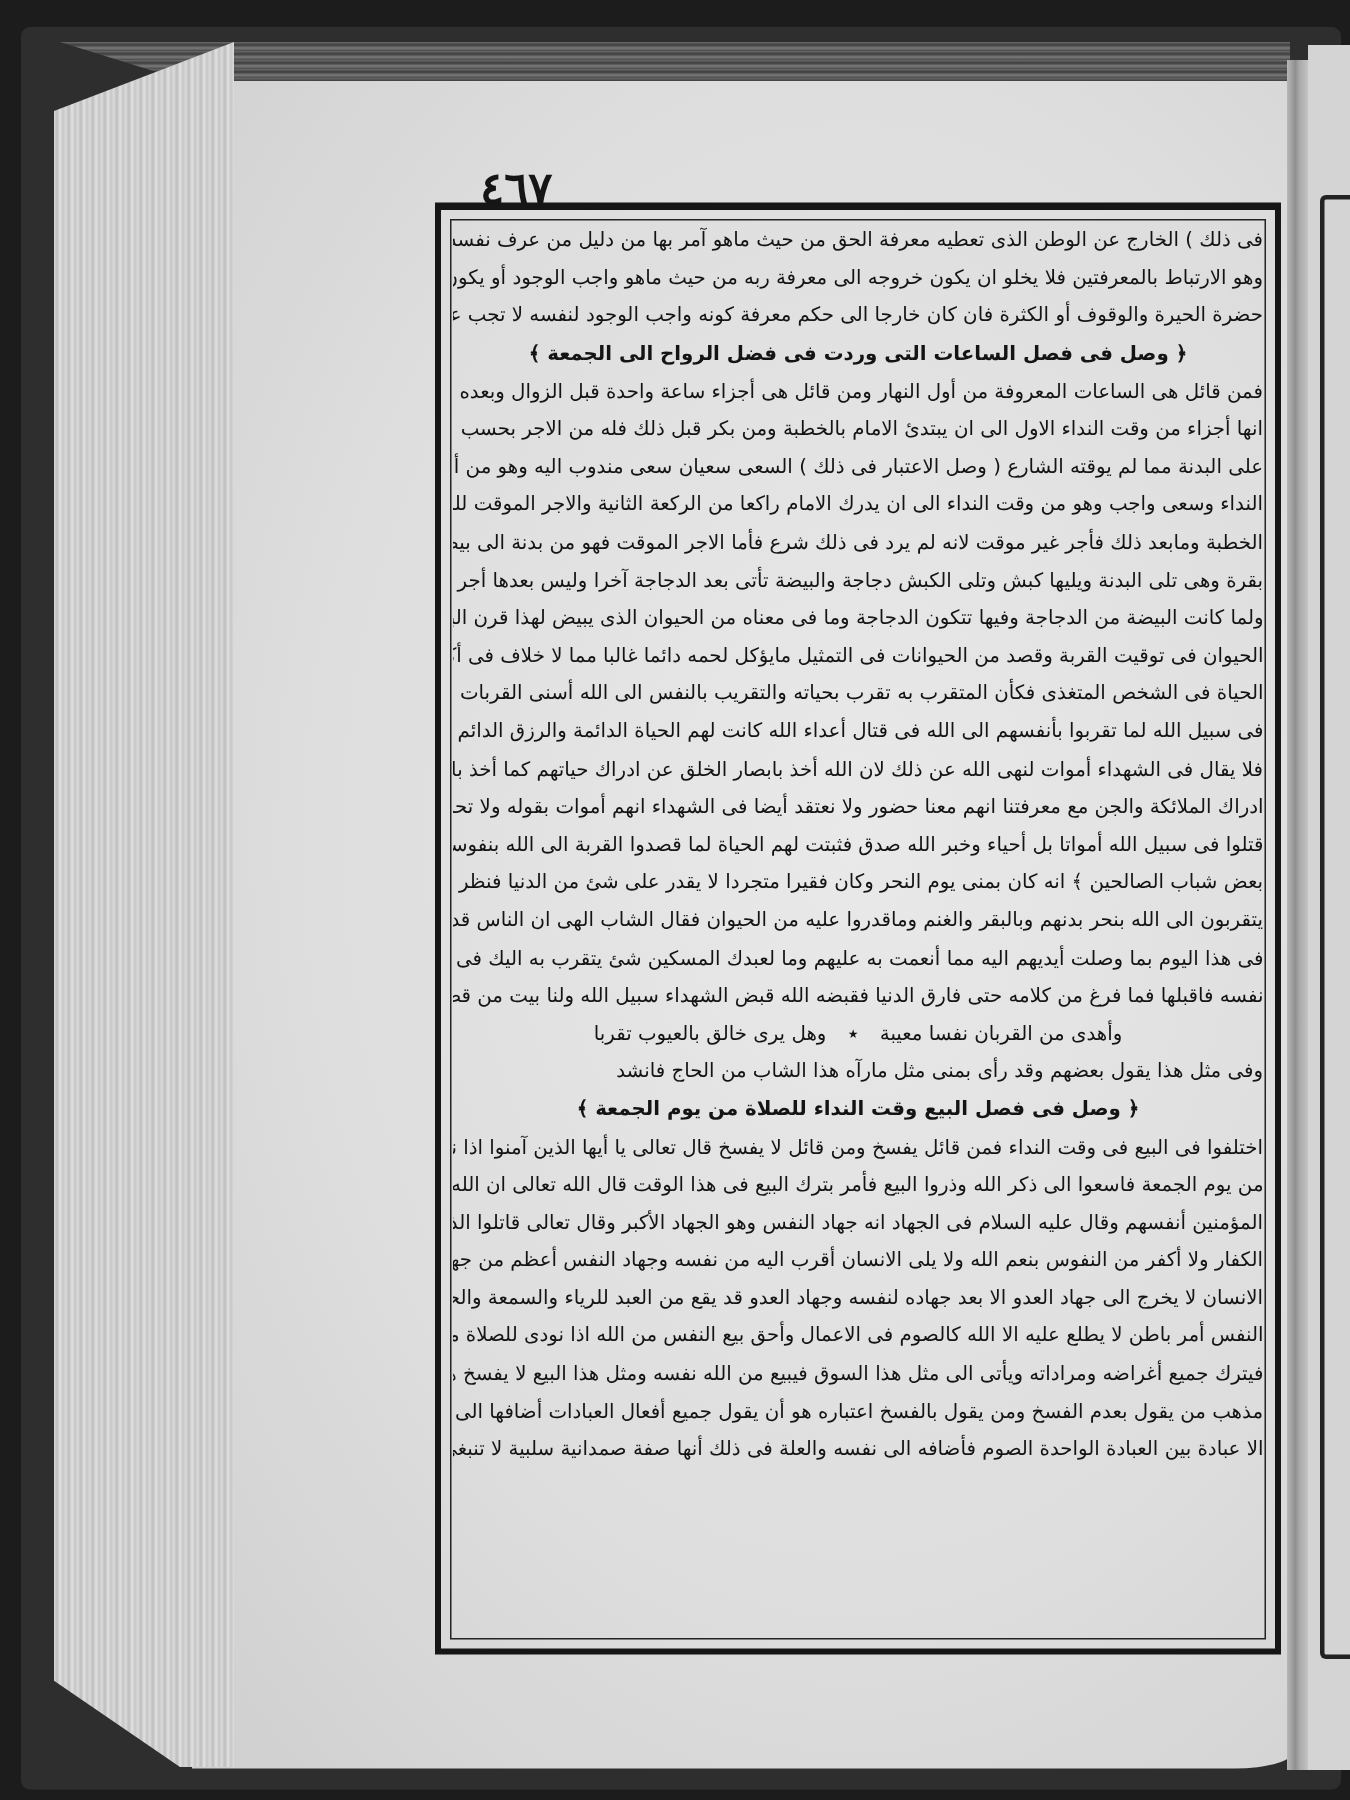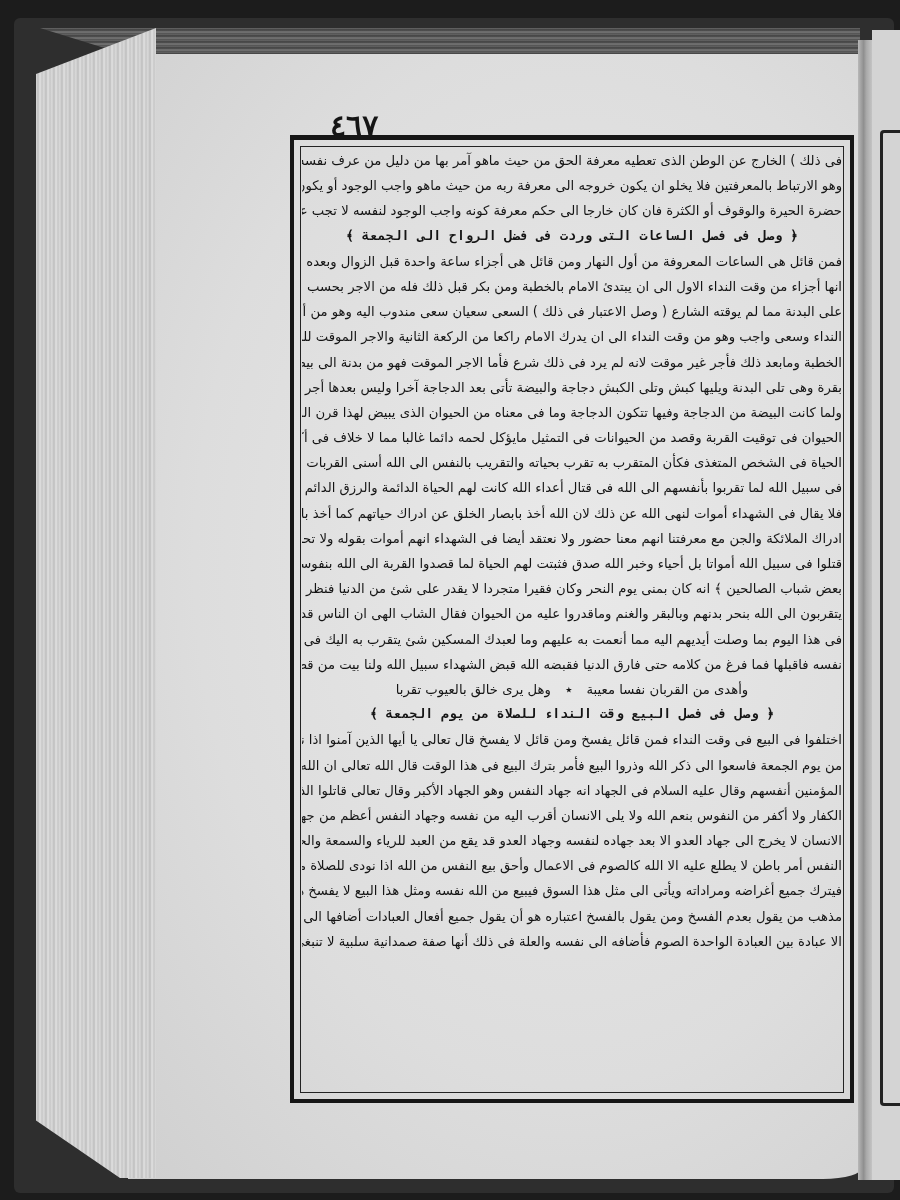--- a/index.html
+++ b/index.html
@@ -41,21 +41,21 @@
     position: absolute; left: 880px; top: 130px; width: 22px; height: 970px;
     border: 3px solid #222; border-right: none;
     border-radius: 4px 0 0 4px;
   }
   .right-snippets {
     position: absolute; left: 884px; top: 148px; width: 21px;
     direction: rtl; font-family: "DejaVu Sans", sans-serif;
     font-size: 12px; line-height: 22px; color: #e5e5e5; overflow: hidden; height: 940px; padding-left: 32px;
   }
   .page-number {
-    position: absolute; left: 330px; top: 108px;
+    position: absolute; left: 320px; top: 108px;
     font-family: "DejaVu Serif", serif; font-size: 30px; font-weight: bold; color: #151515;
     letter-spacing: 1px;
   }
   .frame-outer {
     position: absolute; left: 290px; top: 135px; width: 564px; height: 968px;
     border: 4px solid #161616;
     border-top-width: 5px;
     box-sizing: border-box;
   }
   .frame-inner {
@@ -72,21 +72,20 @@
     overflow: hidden;
   }
   .line {
     display: block; white-space: nowrap; text-align: justify; text-align-last: justify;
     overflow: hidden; height: 25.2px;
   }
   .line.last { text-align-last: right; }
   .heading {
     display: block; text-align: center; text-align-last: center; white-space: nowrap; height: 25.2px;
     font-weight: bold;
-    font-family: Liberation Mono, monospace;
   }
   .verse {
     display: block; text-align: center; text-align-last: center; white-space: nowrap; height: 25.2px;
   }
   .ornament { font-weight: bold; }
   .verse-star { margin: 0 10px; }
 </style>
 </head>
 <body>
 
@@ -167,20 +166,21 @@
       <span class="line">يتقربون الى الله بنحر بدنهم وبالبقر والغنم وماقدروا عليه من الحيوان فقال الشاب الهى ان الناس قد تقربوا اليك</span>
       <span class="line">فى هذا اليوم بما وصلت أيديهم اليه مما أنعمت به عليهم وما لعبدك المسكين شئ يتقرب به اليك فى هذا اليوم سوى</span>
       <span class="line">نفسه فاقبلها فما فرغ من كلامه حتى فارق الدنيا فقبضه الله قبض الشهداء سبيل الله ولنا بيت من قصيدة فى هذا المعنى</span>
 
       <div class="verse">
         <span>وأهدى من القربان نفسا معيبة</span>
         <span class="verse-star">٭</span>
         <span>وهل يرى خالق بالعيوب تقربا</span>
       </div>
 
+      <span class="line last">وفى مثل هذا يقول بعضهم وقد رأى بمنى مثل مارآه هذا الشاب من الحاج فانشد</span>
 
 
       <div class="heading">
         <span class="ornament">﴿</span>
         <span>وصل فى فصل البيع وقت النداء للصلاة من يوم الجمعة</span>
         <span class="ornament">﴾</span>
       </div>
 
       <span class="line">اختلفوا فى البيع فى وقت النداء فمن قائل يفسخ ومن قائل لا يفسخ قال تعالى يا أيها الذين آمنوا اذا نودى للصلاة</span>
       <span class="line">من يوم الجمعة فاسعوا الى ذكر الله وذروا البيع فأمر بترك البيع فى هذا الوقت قال الله تعالى ان الله اشترى من</span>

